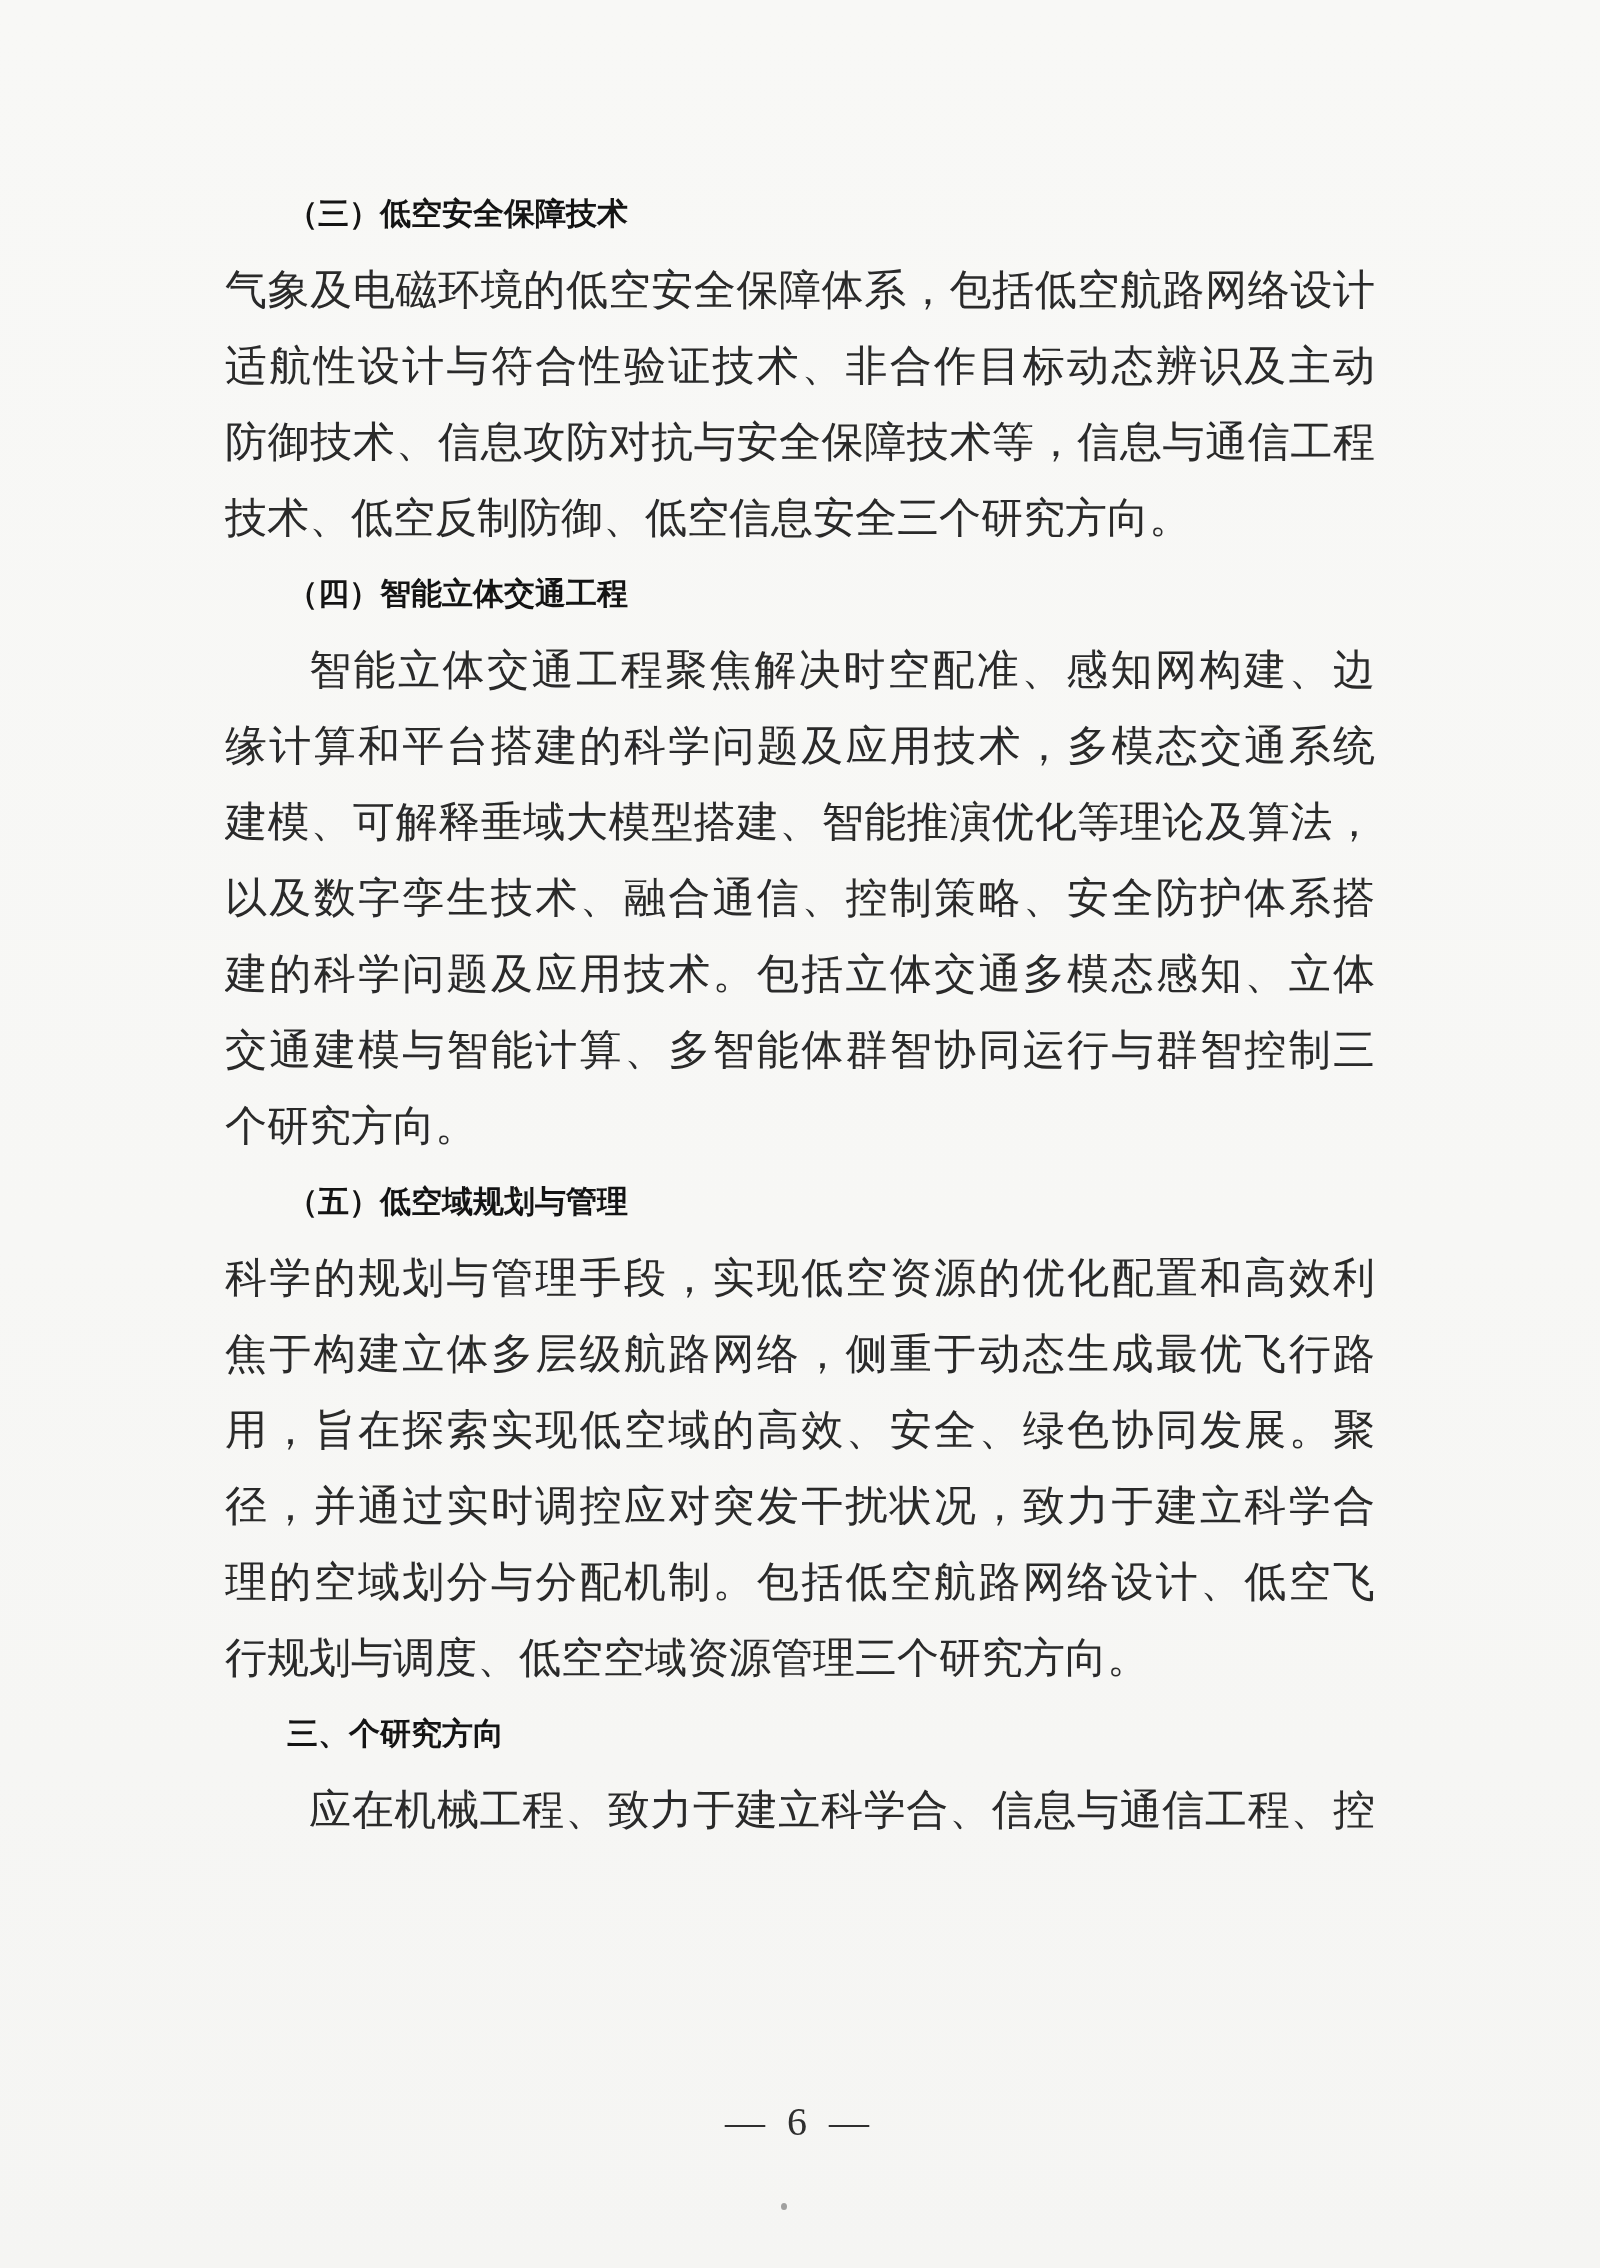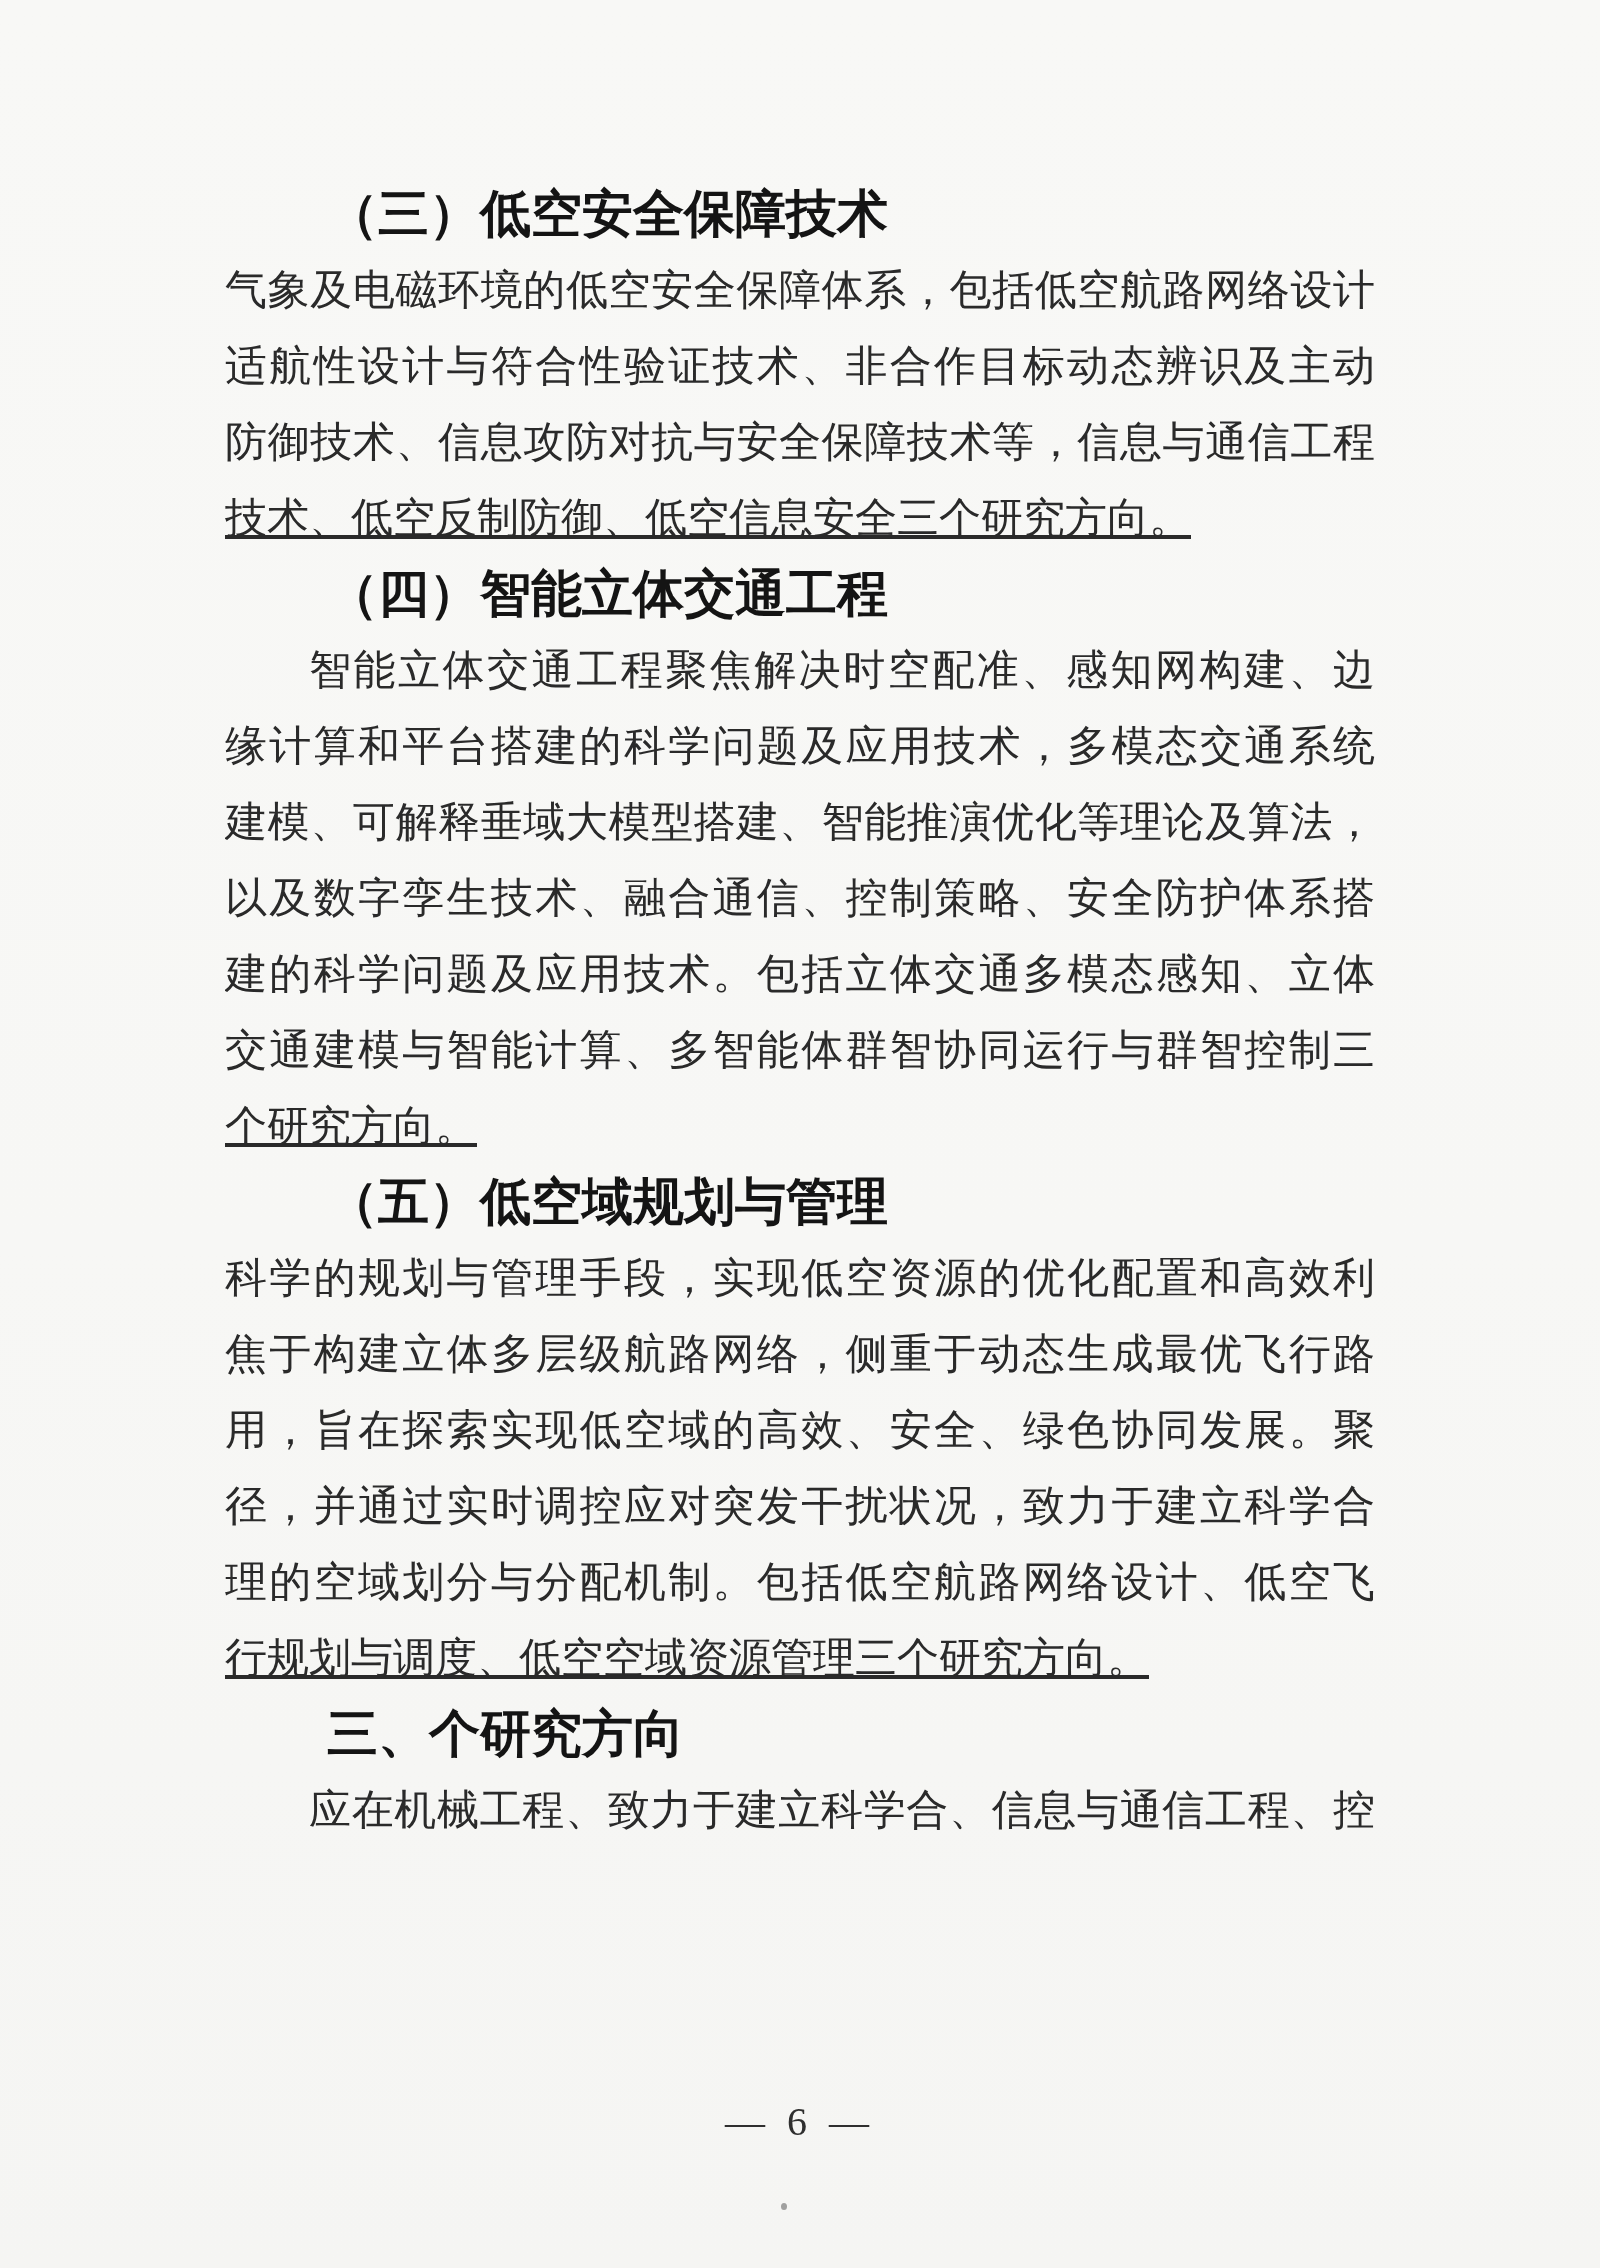--- a/index.html
+++ b/index.html
@@ -28,28 +28,27 @@
   }
   .line {
     height: 76px;
     text-align: justify;
     text-align-last: justify;
     text-justify: inter-character;
     overflow: hidden;
   }
   .line.last {
     text-align-last: left;
-    text-decoration: underline;
   }
   .para-first {
     text-indent: 2em;
   }
   .sec-heading {
     height: 76px;
-    font-size: 51px;
+    font-size: 31px;
     font-weight: bold;
     color: #141414;
     text-indent: 2em;
     text-align: left;
     text-align-last: left;
     overflow: hidden;
   }
   .footer {
     position: absolute;
     top: 2098px;

